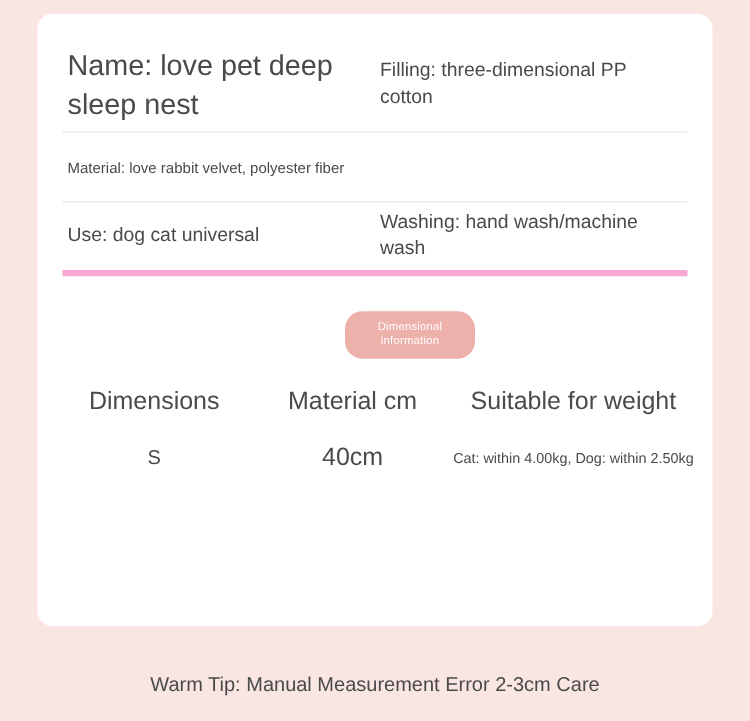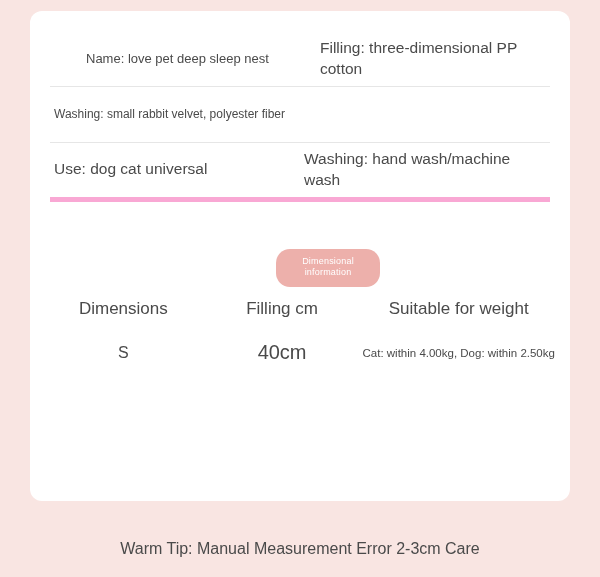--- a/index.html
+++ b/index.html
@@ -51,21 +51,21 @@
     line-height: 1.35;
     padding: 6px 4px;
     box-sizing: border-box;
   }
   .cell-left {
     width: 50%;
   }
   .cell-right {
     width: 50%;
   }
-  .fs-17 { font-size: 13px; margin-left: 32px; }
+  .fs-17 { font-size: 23px; }
   .fs-16 { font-size: 15.5px; }
   .fs-12 { font-size: 12px; }
 
   .badge-wrap {
     position: absolute;
     top: 238px;
     left: 0;
     width: 596px;
     display: flex;
     justify-content: center;
@@ -93,21 +93,21 @@
     align-items: center;
   }
   .dim-head { margin-bottom: 22px; }
   .dim-col {
     text-align: center;
     color: #4a4a4a;
   }
   .col-1 { width: 31%; }
   .col-2 { width: 31%; }
   .col-3 { width: 38%; }
-  .dim-head .dim-col { font-size: 17px; }
+  .dim-head .dim-col { font-size: 20px; margin-top: 11px; }
   .dim-body .col-1 { font-size: 16px; }
   .dim-body .col-2 { font-size: 20px; }
   .dim-body .col-3 { font-size: 11.5px; }
 
   .footer {
     position: absolute;
     left: 0;
     top: 516px;
     width: 600px;
     text-align: center;
@@ -124,41 +124,41 @@
   <div class="card">
 
     <div class="spec-table">
 
       <div class="spec-row">
         <div class="spec-cell cell-left fs-17">Name: love pet deep sleep nest</div>
         <div class="spec-cell cell-right fs-16">Filling: three-dimensional PP cotton</div>
       </div>
 
       <div class="spec-row">
-        <div class="spec-cell cell-left fs-12">Washing: small rabbit velvet, polyester fiber</div>
+        <div class="spec-cell cell-left fs-12">Material: love rabbit velvet, polyester fiber</div>
       </div>
 
       <div class="spec-row">
         <div class="spec-cell cell-left fs-16">Use: dog cat universal</div>
         <div class="spec-cell cell-right fs-16">Washing: hand wash/machine wash</div>
       </div>
 
     </div>
 
     <div class="badge-wrap">
       <div class="badge">
         <div>Dimensional</div>
         <div>information</div>
       </div>
     </div>
 
     <div class="dim-table">
       <div class="dim-head">
         <div class="dim-col col-1">Dimensions</div>
-        <div class="dim-col col-2">Filling cm</div>
+        <div class="dim-col col-2">Material cm</div>
         <div class="dim-col col-3">Suitable for weight</div>
       </div>
       <div class="dim-body">
         <div class="dim-col col-1">S</div>
         <div class="dim-col col-2">40cm</div>
         <div class="dim-col col-3">Cat: within 4.00kg, Dog: within 2.50kg</div>
       </div>
     </div>
 
   </div>

